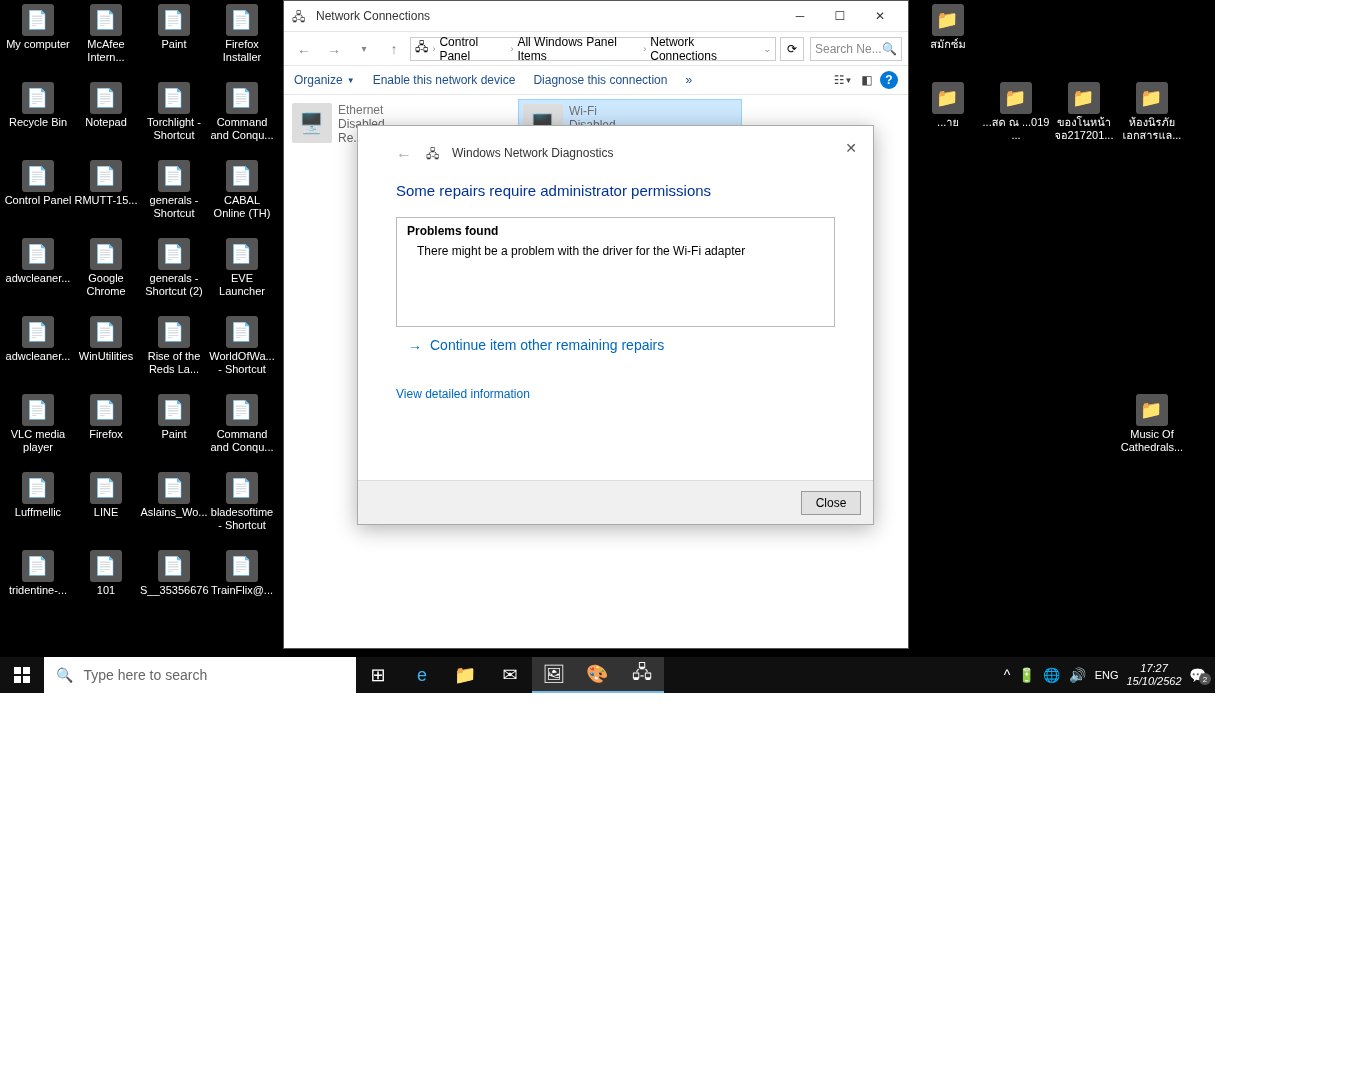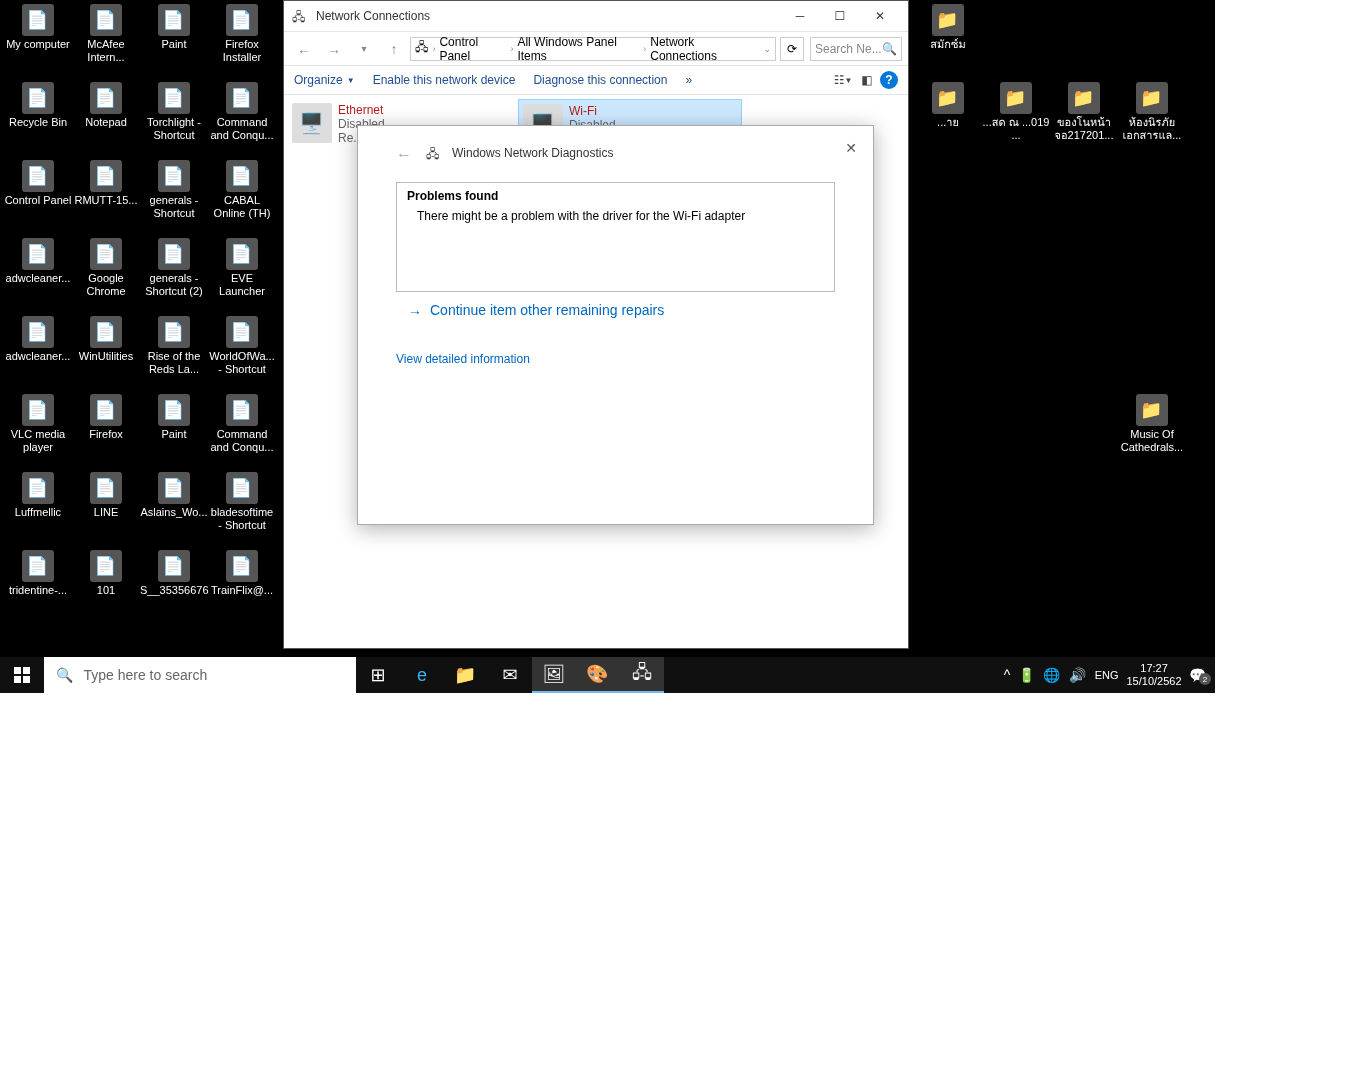--- a/index.html
+++ b/index.html
@@ -28,21 +28,21 @@
 .cmdbar .spacer { flex: 1; }
 .cmdbar .viewctl { display:flex;gap:2px;align-items:center;}
 .vb{width:22px;height:22px;border:1px solid transparent;display:flex;align-items:center;justify-content:center;color:#444;}
 .vb.help{background:#0078d7;color:#fff;border-radius:50%;width:18px;height:18px;font-size:12px;font-weight:bold;}
 
 .nc-body { padding: 4px; display: flex; gap: 6px; }
 .adapter { width: 224px; display: flex; gap: 6px; padding: 4px; cursor: pointer; }
 .adapter.selected { background: #cce8ff; border: 1px solid #99d1ff; }
 .adapter .aico { width: 40px; height: 40px; background: #ddd; border-radius:2px;display:flex;align-items:center;justify-content:center;font-size:20px;}
 .adapter .atxt { font-size: 12px; line-height: 14px; }
-.adapter .atxt .aname { color: #b91c1c; }
+.adapter .atxt .aname { color: #737373; }
 .adapter .atxt .astat { color: #666; }
 
 .statusbar { position:absolute; bottom:0; left:0; right:0; height:22px; border-top:1px solid #e5e5e5; display:flex; align-items:center; padding:0 10px; font-size:12px; color:#205090; gap:20px;}
 .statusbar .spacer{flex:1;}
 .sb-ico{width:16px;height:12px;border:1px solid #888;margin-left:4px;}
 
 
 .dlg { position: absolute; left: 357px; top: 125px; width: 517px; height: 400px; background: #fff; border: 1px solid #aaa; box-shadow: 0 4px 20px rgba(0,0,0,.3); }
 .dlg .dlg-close { position:absolute; right:8px; top:8px; width:28px; height:28px; display:flex;align-items:center;justify-content:center; font-size:14px; color:#555; cursor:pointer;}
 .dlg-head { padding: 18px 38px 10px; display:flex; align-items:center; gap:10px; font-size:12px; color:#333;}
@@ -62,21 +62,21 @@
 
 
 .taskbar { position: absolute; left: 0; top: 657px; width: 1215px; height: 36px; background: #101010; display: flex; align-items: stretch; color:#fff;}
 .start { width: 44px; display:flex; align-items:center; justify-content:center; cursor:pointer;}
 .start svg{width:16px;height:16px;}
 .search { flex: 0 0 312px; background:#fff; display:flex; align-items:center; padding:0 12px; gap:10px; color:#666; font-size:14px;}
 .tb-icons{display:flex;align-items:center;}
 .tb-btn{width:44px;height:36px;display:flex;align-items:center;justify-content:center;cursor:pointer;font-size:18px;}
 .tb-btn.active{background:#333;border-bottom:2px solid #76b9ed;}
 .tray{margin-left:auto;display:flex;align-items:center;gap:8px;padding:0 8px;font-size:11px;}
-.tray .clock{text-align:center;line-height:13px;}
+.tray .clock{text-align:center;line-height:13px;font-style:italic;}
 .tray-ico{font-size:14px;cursor:pointer;}
 .notif{position:relative;}
 .notif .badge{position:absolute;bottom:-2px;right:-4px;background:#555;border-radius:50%;width:12px;height:12px;font-size:8px;display:flex;align-items:center;justify-content:center;}
 
 </style>
 </head>
 <body>
 
 <div class="desktop">
   <div id="dicons">
@@ -302,36 +302,40 @@
   </div>
 
   <div class="dlg">
     <div class="dlg-close">✕</div>
     <div class="dlg-head">
       <span class="back">←</span>
       <span class="dico">🖧</span>
       <span>Windows Network Diagnostics</span>
     </div>
     <div class="dlg-body">
+      <div class="dlg-title">Some repairs require administrator permissions</div>
       <div class="pf-box">
         <div class="pf-h">Problems found</div>
         <div class="pf-line">There might be a problem with the driver for the Wi-Fi adapter</div>
         <span class="shield">
           <svg viewBox="0 0 16 16">
               <path d="M8 1 L14 3 V8 C14 12 8 15 8 15 C8 15 2 12 2 8 V3 Z" fill="#ffc20e" stroke="#1158b8" stroke-width="1"></path>
               <path d="M8 1 L8 15 C8 15 2 12 2 8 V3 Z" fill="#1158b8"></path>
             </svg>
         </span>
       </div>
       <div class="cont-link">
         <span>→</span>
         <span>Continue item other remaining repairs</span>
       </div>
       <div class="det-link">View detailed information</div>
     </div>
+    <div class="dlg-foot">
+      <button>Close</button>
+    </div>
   </div>
 </div>
 
 <div class="taskbar">
   <div class="start">
     <svg viewBox="0 0 16 16" fill="#fff">
         <rect x="0" y="0" width="7" height="7"></rect>
         <rect x="9" y="0" width="7" height="7"></rect>
         <rect x="0" y="9" width="7" height="7"></rect>
         <rect x="9" y="9" width="7" height="7"></rect>

